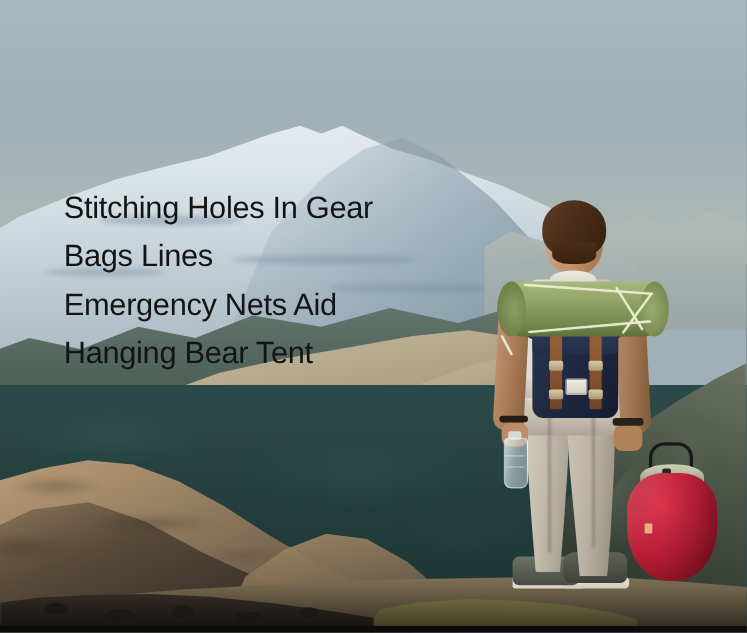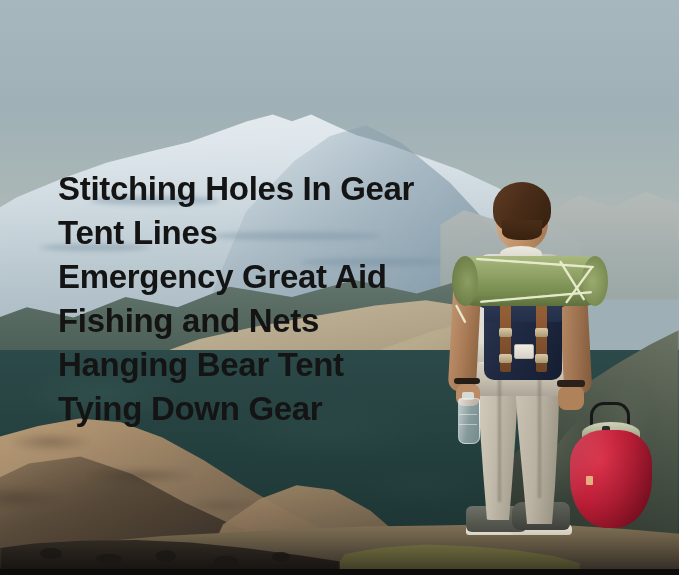--- a/index.html
+++ b/index.html
@@ -239,21 +239,21 @@
     position:absolute;left:44px;top:76px;
     font-size:37px;font-weight:700;font-style:italic;
     color:#cc1124;letter-spacing:-0.4px;white-space:nowrap;
     text-shadow:0 1px 2px rgba(255,255,255,.22);
   }
   #bullet-list{
     position:absolute;left:58px;top:167px;
     display:flex;flex-direction:column;
   }
   .bullet{
-    font-size:33px;font-weight:700;color:#141414;
+    font-size:28px;font-weight:400;color:#141414;
     line-height:44px;white-space:nowrap;letter-spacing:-0.3px;
   }
 </style>
 </head>
 <body>
 
 <div id="shot">
 
   <div class="layer" id="sky"></div>
 
@@ -349,20 +349,18 @@
     <div class="h" id="sack-top"></div>
     <div class="h" id="sack-cinch"></div>
     <div class="h" id="sack"></div>
     <div class="h" id="sack-shade"></div>
     <div class="h" id="sack-tag"></div>
   </div>
 
 
   <div id="bullet-list">
     <div class="bullet">Stitching Holes In Gear</div>
-    <div class="bullet">Tent Lines</div>
-    <div class="bullet">Emergency Great Aid</div>
-    <div class="bullet">Fishing and Nets</div>
+    <div class="bullet">Bags Lines</div>
+    <div class="bullet">Emergency Nets Aid</div>
     <div class="bullet">Hanging Bear Tent</div>
-    <div class="bullet">Tying Down Gear</div>
   </div>
 
 </div>
 
 </body></html>

